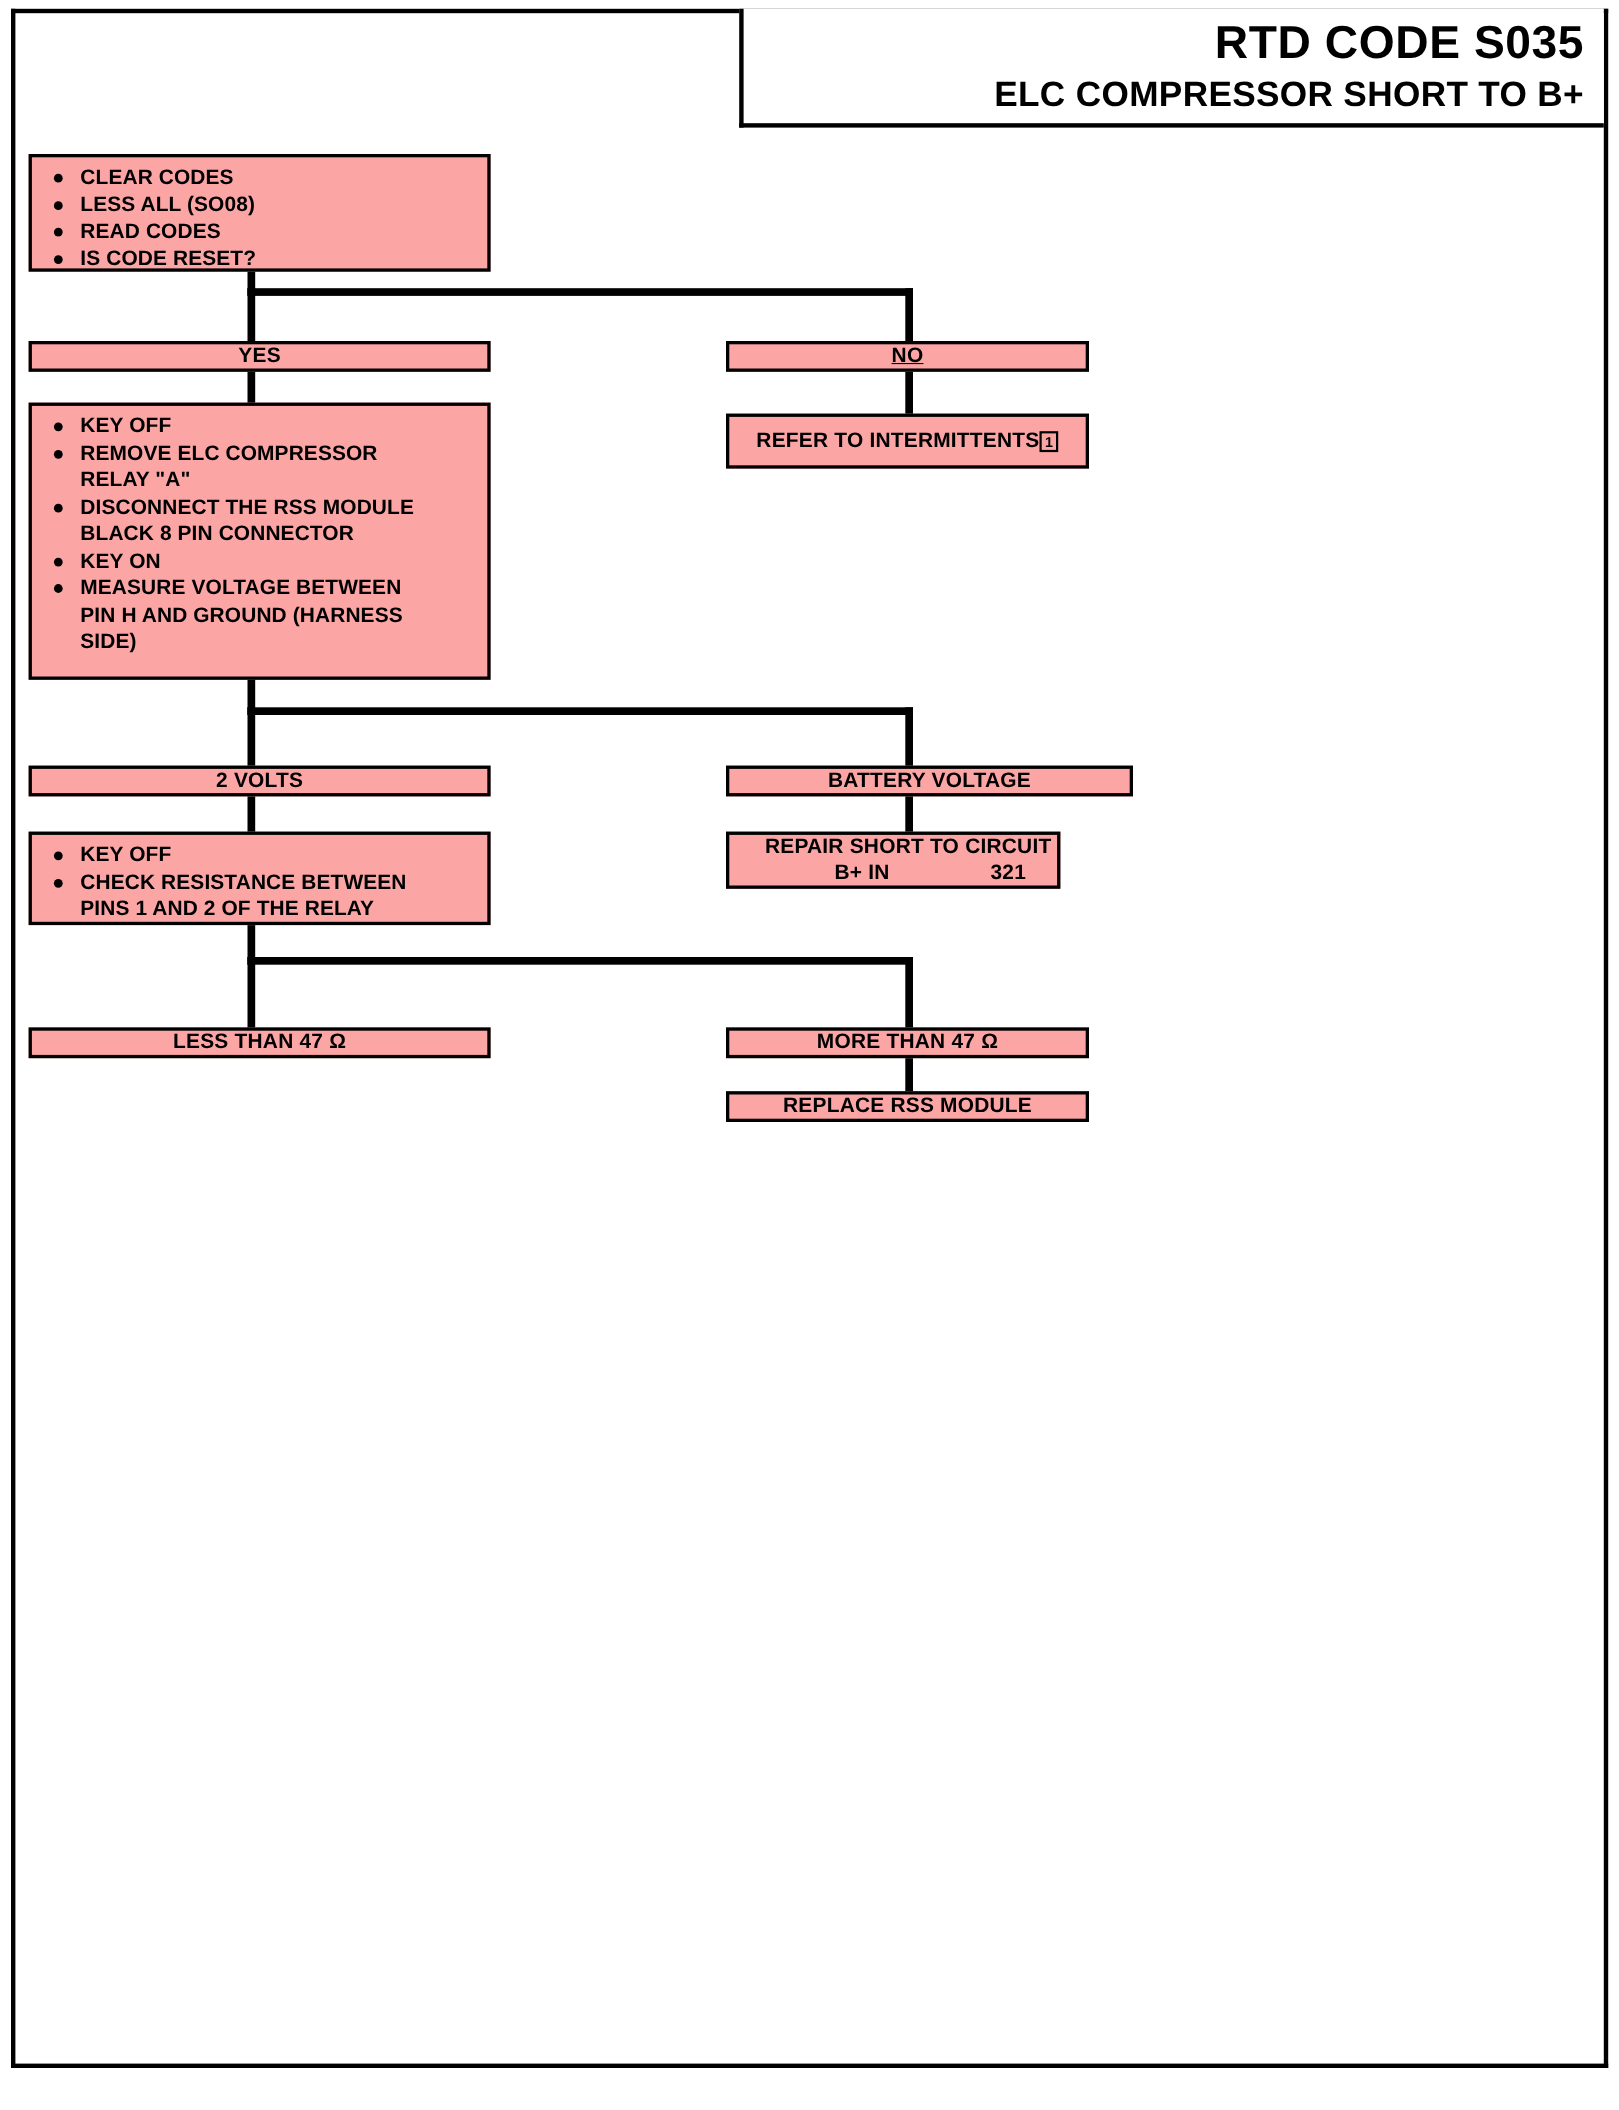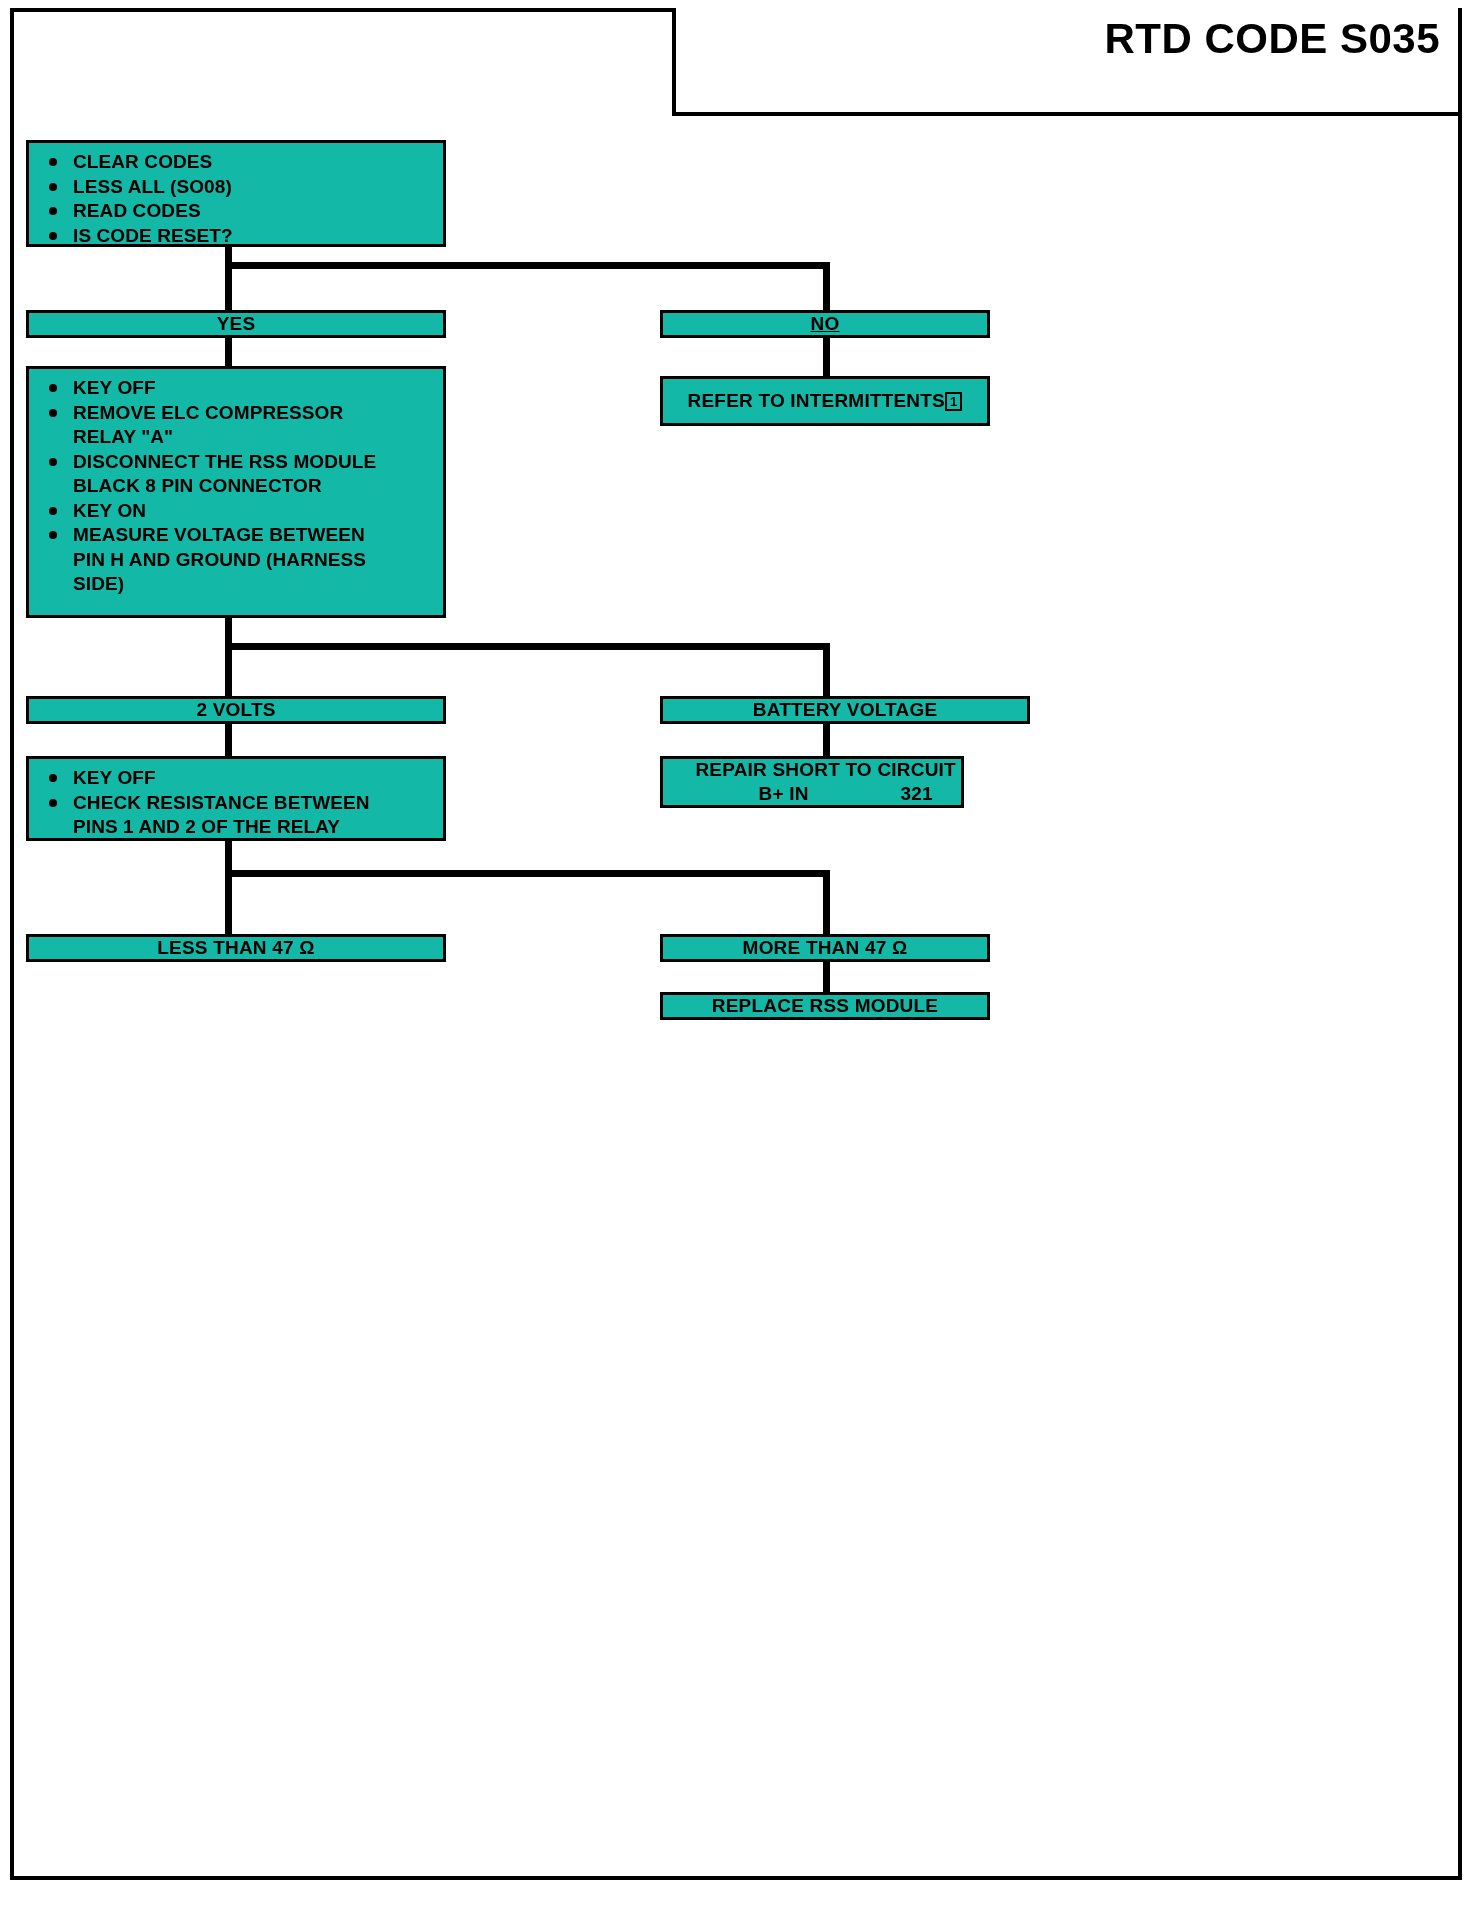--- a/index.html
+++ b/index.html
@@ -46,21 +46,21 @@
     font-weight: bold;
     letter-spacing: 0.3px;
     line-height: 42px;
     color: #000;
     white-space: nowrap;
   }
 
   
   .box {
     position: absolute;
-    background: #14b8a6;
+    background: #fca5a5;
     border: 3px solid #000;
     color: #000;
   }
   
   .box-list {
     padding: 7px 8px 8px 10px;
   }
   .box-list ul { list-style: none; }
   .box-list li {
     position: relative;
@@ -114,20 +114,21 @@
 
 <div class="page">
 
   <div class="frame-top"></div>
   <div class="frame-left"></div>
   <div class="frame-right"></div>
   <div class="frame-bottom"></div>
 
   <div class="title-block">
     <div class="title-line1">RTD CODE S035</div>
+    <div class="title-line2">ELC COMPRESSOR SHORT TO B+</div>
   </div>
 
   <div class="box box-list" style="left:26px; top:140px; width:420px; height:107px;">
     <ul>
       <li>CLEAR CODES</li>
       <li>LESS ALL (SO08)</li>
       <li>READ CODES</li>
       <li>IS CODE RESET?</li>
     </ul>
   </div>

